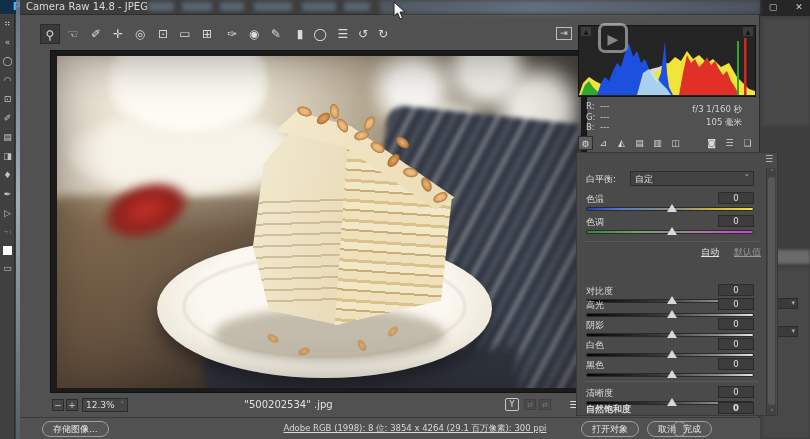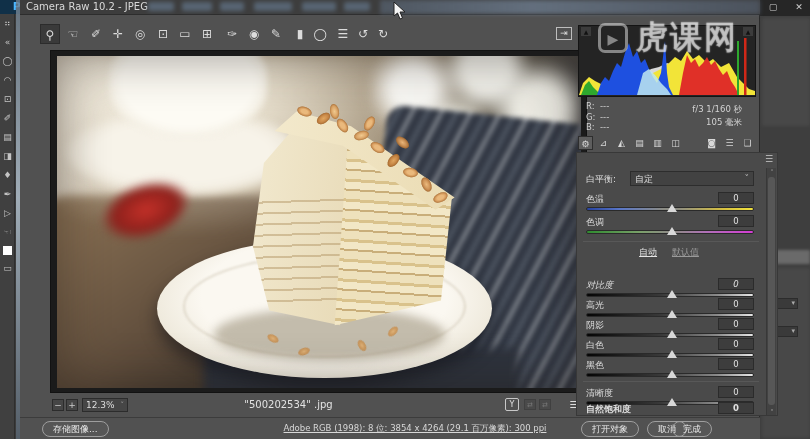--- a/index.html
+++ b/index.html
@@ -145,21 +145,21 @@
   .ctl .lab{position:absolute;left:0;top:0;color:#dcdcdc;}
   .ctl .val{position:absolute;right:0;top:-1px;width:36px;height:12px;background:#3d3d3d;border:1px solid #2b2b2b;
             color:#e0e0e0;text-align:center;line-height:11px;font-size:8.5px;}
   .track{position:absolute;left:0;right:0;top:14px;height:4px;border-radius:2px;border:1px solid #2a2a2a;}
   .track.temp{background:linear-gradient(90deg,#2743a0,#5a77c8 20%,#8c8c84 46%,#8c8c84 54%,#d6c040 82%,#f0e23c);}
   .track.tint{background:linear-gradient(90deg,#2f8c2f,#7aa06a 32%,#8c8c84 48%,#8c8c84 52%,#b070b8 72%,#d43cd4);}
   .track.tone{background:linear-gradient(90deg,#060606,#3a3a3a 45%,#8a8a8a 78%,#e6e6e6);}
   .thumb{position:absolute;left:48%;top:-4px;width:0;height:0;
          border-left:5px solid transparent;border-right:5px solid transparent;border-bottom:8px solid #d8d8d8;}
   .divider{position:absolute;left:6px;width:176px;height:1px;background:#3c3c3c;border-bottom:1px solid #585858;}
-  .linksrow{position:absolute;left:0;width:184px;text-align:center;}
+  .linksrow{position:absolute;left:0;width:184px;text-align:right;}
   .linksrow .a1{color:#e4e4e4;text-decoration:underline;margin-right:12px;}
   .linksrow .a2{color:#9a9a9a;text-decoration:underline;}
 
   
   .wmark{left:598px;top:16px;width:210px;height:44px;display:flex;align-items:center;gap:8px;z-index:50;pointer-events:none;}
   .wm-logo{width:30px;height:30px;border:3px solid rgba(255,255,255,.45);border-radius:7px;
            color:rgba(255,255,255,.45);font-size:14px;line-height:26px;text-align:center;}
   .wm-text{font-size:32px;font-weight:bold;color:rgba(255,255,255,.14);
            text-shadow:0 0 1px rgba(255,255,255,.55),0 0 2px rgba(255,255,255,.3);letter-spacing:2px;}
 
@@ -198,21 +198,21 @@
     <div class="abs mini-drop" style="left:8px;top:326px;">▾</div>
   </div>
   <div class="abs behind-top">
     <div class="abs winbtn" style="left:6px;">▢</div>
     <div class="abs winbtn" style="left:32px;">✕</div>
   </div>
 
   <div class="abs dialog">
 
     <div class="abs titlebar">
-      <span class="title-text">Camera Raw 10.2 -  JPEG</span>
+      <span class="title-text">Camera Raw 14.8 -  JPEG</span>
       <span class="blurbox" style="left:128px;width:26px;"></span>
       <span class="blurbox" style="left:162px;width:30px;"></span>
       <span class="blurbox" style="left:200px;width:24px;"></span>
       <span class="blurbox" style="left:234px;width:38px;"></span>
       <span class="blurbox" style="left:282px;width:34px;"></span>
       <span class="blurbox" style="left:324px;width:26px;"></span>
       <span class="bigblur"></span>
     </div>
 
     <div class="abs toolbar">
@@ -357,21 +357,21 @@
             <i class="thumb"></i>
           </span>
       </div>
 
       <div class="divider" style="top:88px;"></div>
       <div class="linksrow" style="top:93px;">
         <span class="a1">自动</span>
         <span class="a2">默认值</span>
       </div>
 
-      <div class="ctl" style="top:126px;font-style:italic;">
+      <div class="ctl" style="top:132px;">
         <span class="lab">对比度</span>
         <span class="val">0</span>
         <span class="track tone">
             <i class="thumb"></i>
           </span>
       </div>
       <div class="ctl" style="top:146px;">
         <span class="lab">高光</span>
         <span class="val">0</span>
         <span class="track tone">
@@ -417,20 +417,19 @@
       <div class="scroll">
         <span class="up">˄</span>
         <span class="thumbbar"></span>
         <span class="dn">˅</span>
       </div>
     </div>
   </div>
 
   <div class="abs wmark">
     <span class="wm-logo">▶</span>
-    <span class="wm-text">虎课网</span>
   </div>
 
   <svg class="abs cursor" width="13" height="19">
     <polygon points="1,1 1,15 4.5,12 7,18 9.5,17 7,11 12,11" fill="#f5f5f5" stroke="#222" stroke-width="1"></polygon>
   </svg>
 
 </div>
 
 </body></html>

